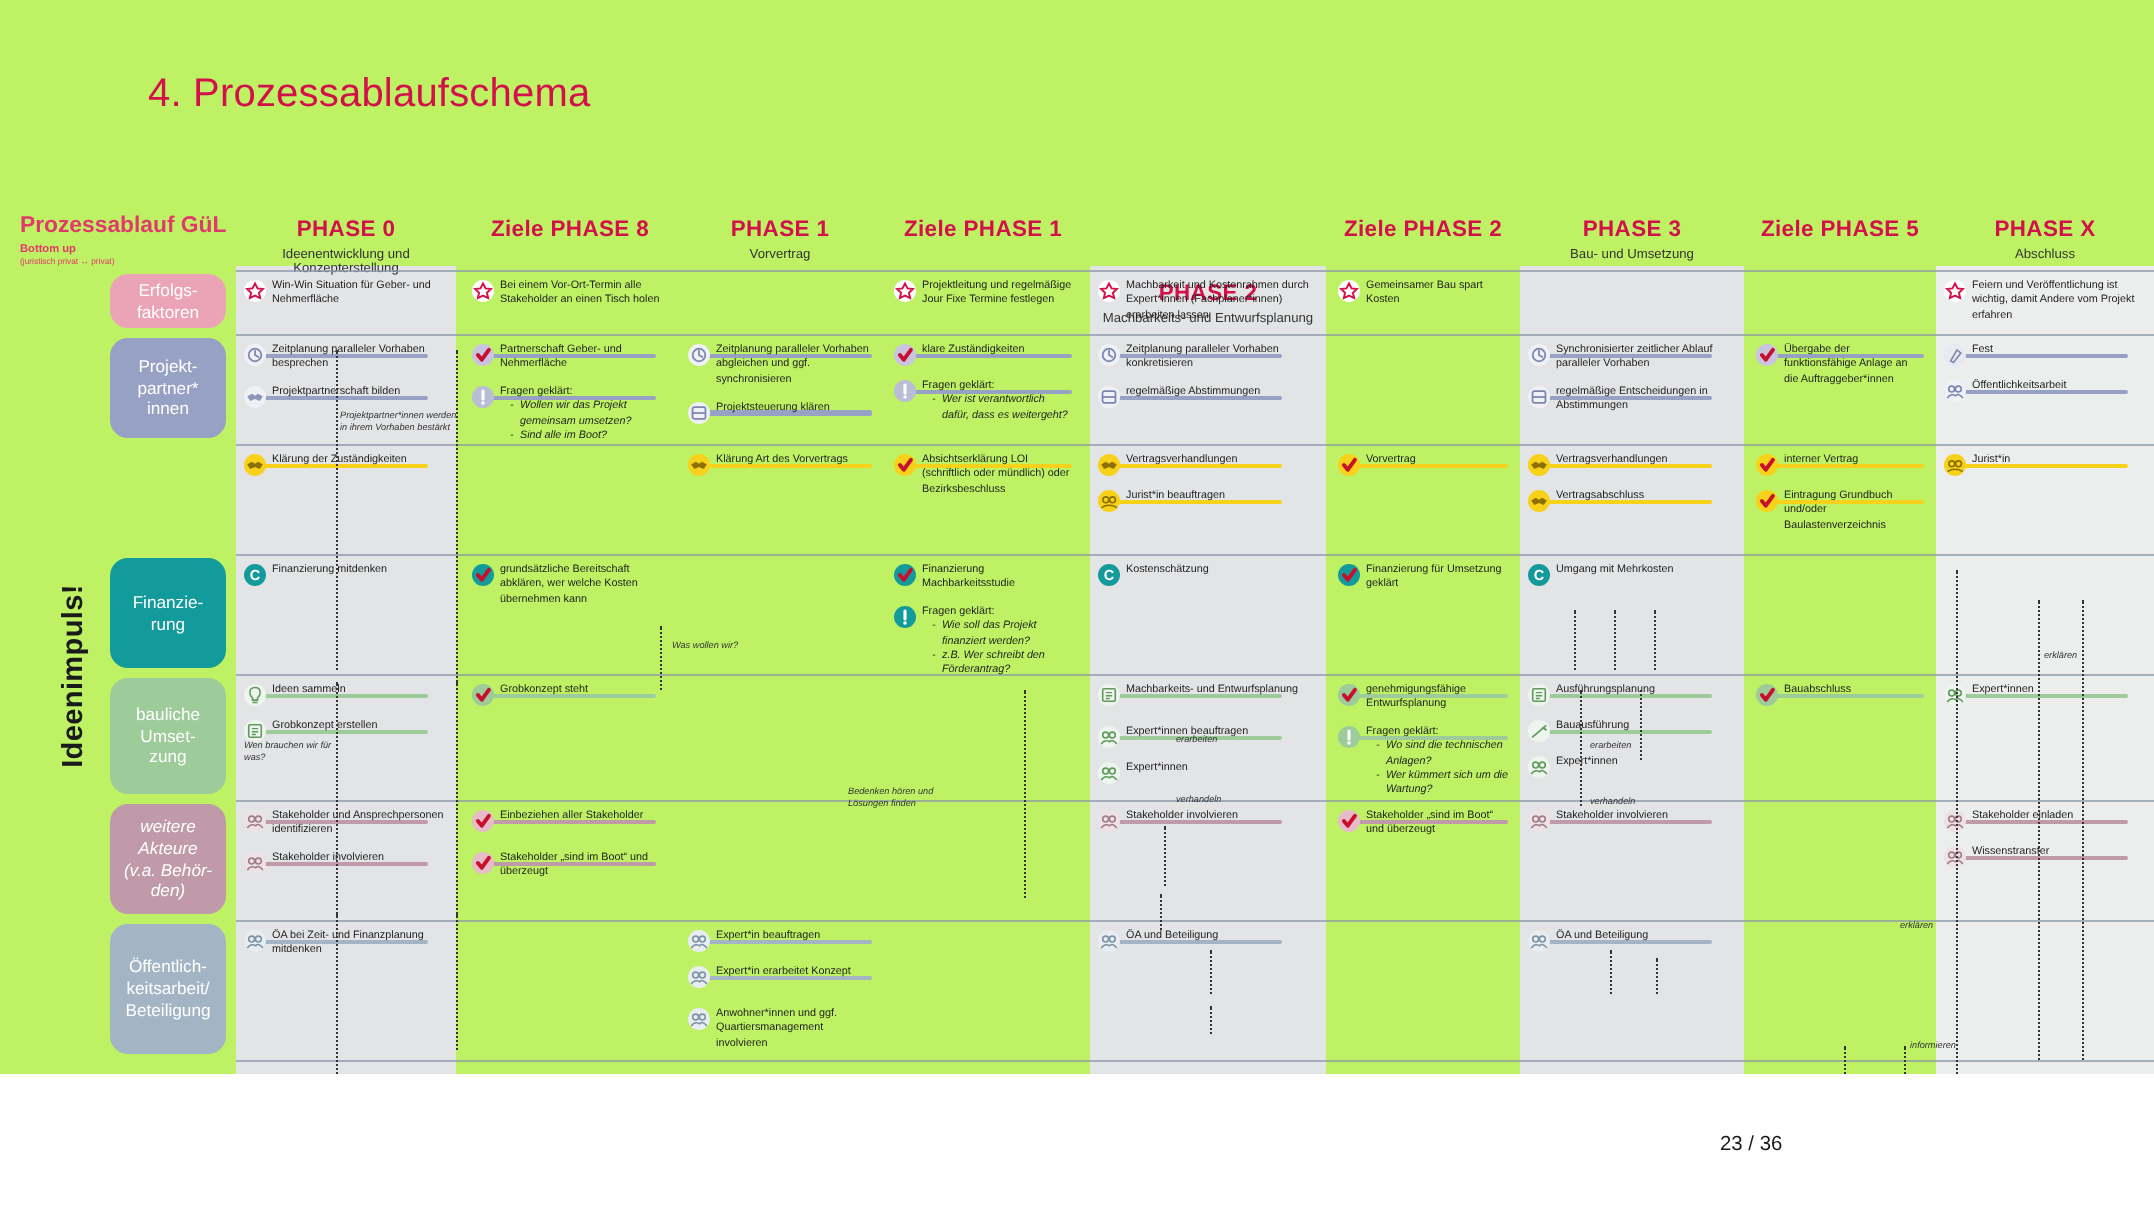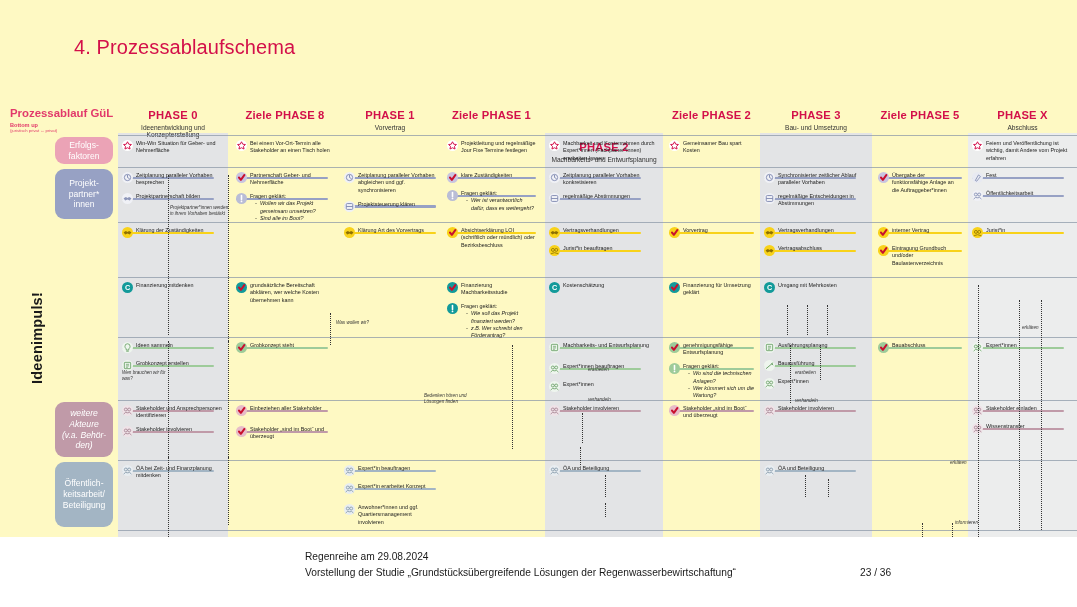--- a/index.html
+++ b/index.html
@@ -2,21 +2,21 @@
 <html><head>
 <meta charset="utf-8">
 <style>
   * { box-sizing: border-box; margin: 0; padding: 0; }
   html, body {
     width: 1077px; height: 607px;
     background: #ffffff;
     font-family: "Liberation Sans", sans-serif;
     overflow: hidden;
   }
-  #slide { position: relative; width: 1077px; height: 607px; background: #fef9c3; }
+  #slide { position: relative; width: 1077px; height: 607px; background: #bef264; }
 
   
   .slide-title {
     position: absolute; left: 74px; top: 36px;
     font-size: 20px; font-weight: 400; color: #d3104a;
     letter-spacing: .1px;
   }
 
   
   .hdr-left {
@@ -147,21 +147,30 @@
 faktoren</span>
       </div>
       <div class="rowsep" style="top: 30px;"></div>
       <div class="rowlabel" style="top: 64px; height: 50px; background: rgb(151, 161, 196); justify-content: center;">
         <span style="white-space: pre-line;">Projekt-
 partner*
 innen</span>
       </div>
       <div class="rowsep" style="top: 62px;"></div>
       <div class="rowsep" style="top: 117px;"></div>
+      <div class="rowlabel" style="top: 174px; height: 55px; background: rgb(19, 154, 154);">
+        <span style="white-space: pre-line;">Finanzie-
+rung</span>
+      </div>
       <div class="rowsep" style="top: 172px;"></div>
+      <div class="rowlabel" style="top: 234px; height: 58px; background: rgb(158, 203, 154);">
+        <span style="white-space: pre-line;">bauliche
+Umset-
+zung</span>
+      </div>
       <div class="rowsep" style="top: 232px;"></div>
       <div class="rowlabel" style="top: 297px; height: 55px; background: rgb(192, 154, 168); font-style: italic;">
         <span style="white-space: pre-line;">weitere
 Akteure
 (v.a. Behör-
 den)</span>
       </div>
       <div class="rowsep" style="top: 295px;"></div>
       <div class="rowlabel" style="top: 357px; height: 65px; background: rgb(163, 181, 196);">
         <span style="white-space: pre-line;">Öffentlich-
@@ -991,20 +1000,16 @@
       <div class="conn-lbl" style="left: 588px; top: 262px; width: 30px;">erarbeiten</div>
       <div class="conn-lbl" style="left: 588px; top: 292px; width: 30px;">verhandeln</div>
       <div class="conn-lbl" style="left: 795px; top: 265px; width: 30px;">erarbeiten</div>
       <div class="conn-lbl" style="left: 795px; top: 293px; width: 30px;">verhandeln</div>
       <div class="conn-lbl" style="left: 1022px; top: 220px; width: 30px;">erklären</div>
       <div class="conn-lbl" style="left: 950px; top: 355px; width: 30px;">erklären</div>
       <div class="conn-lbl" style="left: 955px; top: 415px; width: 32px;">informieren</div>
     </div>
 
   <div class="footer">
-    <div class="foot-text">
-      <div class="l1">Regenreihe am 29.08.2024</div>
-      <div class="l2">Vorstellung der Studie „Grundstücksübergreifende Lösungen der Regenwasserbewirtschaftung“</div>
-    </div>
     <div class="pageno">23 / 36</div>
 
   </div>
 </div>
 
 </body></html>

